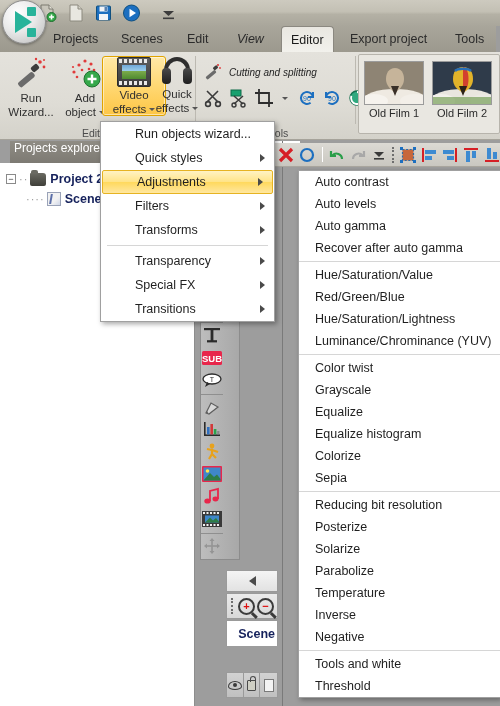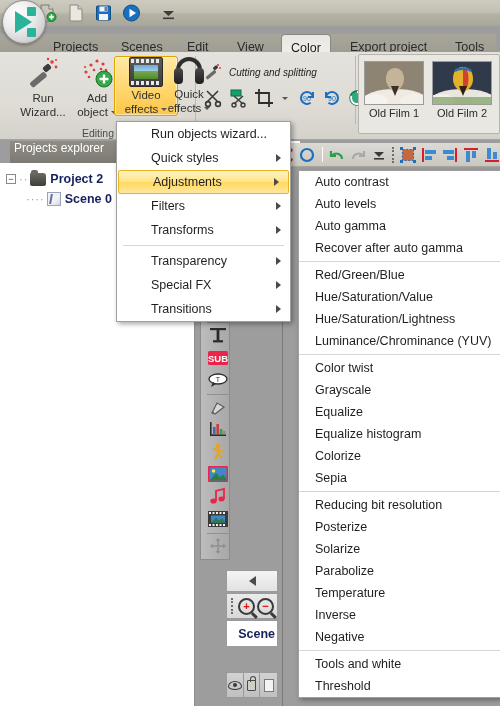--- a/index.html
+++ b/index.html
@@ -45,21 +45,21 @@
   }
   .logo-orb .sq {
     position: absolute; width: 9px; height: 9px;
     background: #28b39a; border-radius: 1px;
   }
   .logo-orb .sq.a { left: 24px; top: 6px; }
   .logo-orb .sq.b { left: 24px; top: 27px; }
 
   
   .tabs {
-    position: absolute; left: 0; top: 34px; width: 496px; height: 26px;
+    position: absolute; left: 0; top: 26px; width: 496px; height: 26px;
     background: linear-gradient(to bottom, #a9a69b 0%, #9c998e 100%);
   }
   .tab {
     position: absolute; top: 0; height: 26px;
     display: flex; align-items: center; justify-content: center;
     font-size: 12.5px; color: #2b2b2b; padding: 0 9px;
     white-space: nowrap; cursor: default;
   }
   .tab.active {
     background: linear-gradient(to bottom, #e9e7e1 0%, #f2f1ec 100%);
@@ -79,21 +79,21 @@
     position: absolute; right: 0; top: 4px; bottom: 16px;
     width: 1px; background: #bcb9b1;
   }
   .glabel {
     position: absolute; bottom: 1px; width: 100%;
     text-align: center; font-size: 10.5px; color: #4c4c4c;
   }
   .rbtn {
     position: absolute; top: 4px;
     display: flex; flex-direction: column; align-items: center;
-    width: 58px; cursor: default; margin-left: 12px;
+    width: 58px; cursor: default;
   }
   .rbtn .lbl {
     font-size: 11.5px; color: #303030; line-height: 12px;
     text-align: center; margin-top: 2px;
   }
   .rbtn.sel {
     background: linear-gradient(to bottom,#ffe9a8 0%,#ffd873 50%,#fdc646 100%);
     border: 1px solid #e0a300; border-radius: 3px;
     box-shadow: inset 0 0 0 1px rgba(255,255,255,.5);
   }
@@ -194,24 +194,24 @@
   
   .mid-strip {
     position:absolute; left:196px; top:141px; width:104px; height:565px;
     background:#9d9d9d;
   }
   .canvas-white {
     position:absolute; left:196px; top:141px; width:104px; height:18px;
     background:#fff;
   }
   .vtool {
-    position:absolute; left:200px; top:296px; width:30px; height:264px;
+    position:absolute; left:200px; top:296px; width:40px; height:264px;
     background: linear-gradient(to right,#bdbdbd 0%,#b2b2b2 50%,#a8a8a8 100%);
     border:1px solid #8c8c8c; border-top:none;
-    display:flex; flex-direction:column; align-items:flex-end; padding-top:3px;
+    display:flex; flex-direction:column; align-items:flex-start; padding-top:3px;
   }
   .vtool .vi { width:22px; height:22px; margin-bottom:4px; position:relative;
                display:flex; align-items:center; justify-content:center; font-size:14px;}
   .vdiv { width:22px;height:1px;background:#8f8f8f; margin:1px 0 3px;}
 
   
   .rtoolbar {
     position:absolute; left:275px; top:143px; width:225px; height:24px;
     background: linear-gradient(to bottom,#dcdad4,#c9c7c0);
     display:flex; align-items:center; gap:4px; padding-left:3px;
@@ -219,21 +219,21 @@
   }
   .rt-ic { width:18px;height:18px;position:relative;display:flex;align-items:center;justify-content:center;}
 
   
   .menu {
     position:absolute; background:#ffffff;
     border:1px solid #a0a0a0;
     box-shadow: 2px 2px 5px rgba(0,0,0,.35);
     z-index: 60;
   }
-  #menu-main { left:100px; top:121px; width:175px;margin-left:16px; }
+  #menu-main { left:100px; top:121px; width:175px; }
   #menu-sub  { left:298px; top:170px; width:202px; border-right:none; }
   .mi {
     position:relative; height:24px; display:flex; align-items:center;
     padding-left:34px; padding-right:8px;
     font-size:12.5px; color:#1f1f1f; cursor:default; white-space:nowrap;
   }
   #menu-sub .mi { padding-left:16px; height:22px; }
   .mi.hl {
     background: linear-gradient(to bottom,#fff3c4 0%,#ffe489 48%,#ffd95e 52%,#ffe7a0 100%);
     border:1px solid #e6b322; margin:0 1px;
@@ -333,22 +333,22 @@
   <div class="logo-orb">
     <div class="tri"></div>
     <div class="sq a"></div>
     <div class="sq b"></div>
   </div>
 
   <div class="tabs">
     <div class="tab" style="left:44px;">Projects</div>
     <div class="tab" style="left:112px;">Scenes</div>
     <div class="tab" style="left:178px;">Edit</div>
-    <div class="tab" style="left:228px;">View</div>
-    <div class="tab active" style="left:281px;">Color</div>
+    <div class="tab" style="left:228px;font-style:italic;">View</div>
+    <div class="tab active" style="left:281px;">Editor</div>
     <div class="tab" style="left:341px;">Export project</div>
     <div class="tab" style="left:446px;">Tools</div>
   </div>
 
   <div class="ribbon">
 
     <div class="rgroup" style="left:0; width:196px;">
       <div class="sep"></div>
       <div class="glabel">Editing</div>
 
@@ -762,26 +762,26 @@
         <span>Auto levels</span>
       </div>
     <div class="mi">
         <span>Auto gamma</span>
       </div>
     <div class="mi">
         <span>Recover after auto gamma</span>
       </div>
     <div class="msep"></div>
     <div class="mi">
+        <span>Hue/Saturation/Value</span>
+      </div>
+    <div class="mi">
         <span>Red/Green/Blue</span>
       </div>
     <div class="mi">
-        <span>Hue/Saturation/Value</span>
-      </div>
-    <div class="mi">
         <span>Hue/Saturation/Lightness</span>
       </div>
     <div class="mi">
         <span>Luminance/Chrominance (YUV)</span>
       </div>
     <div class="msep"></div>
     <div class="mi">
         <span>Color twist</span>
       </div>
     <div class="mi">

